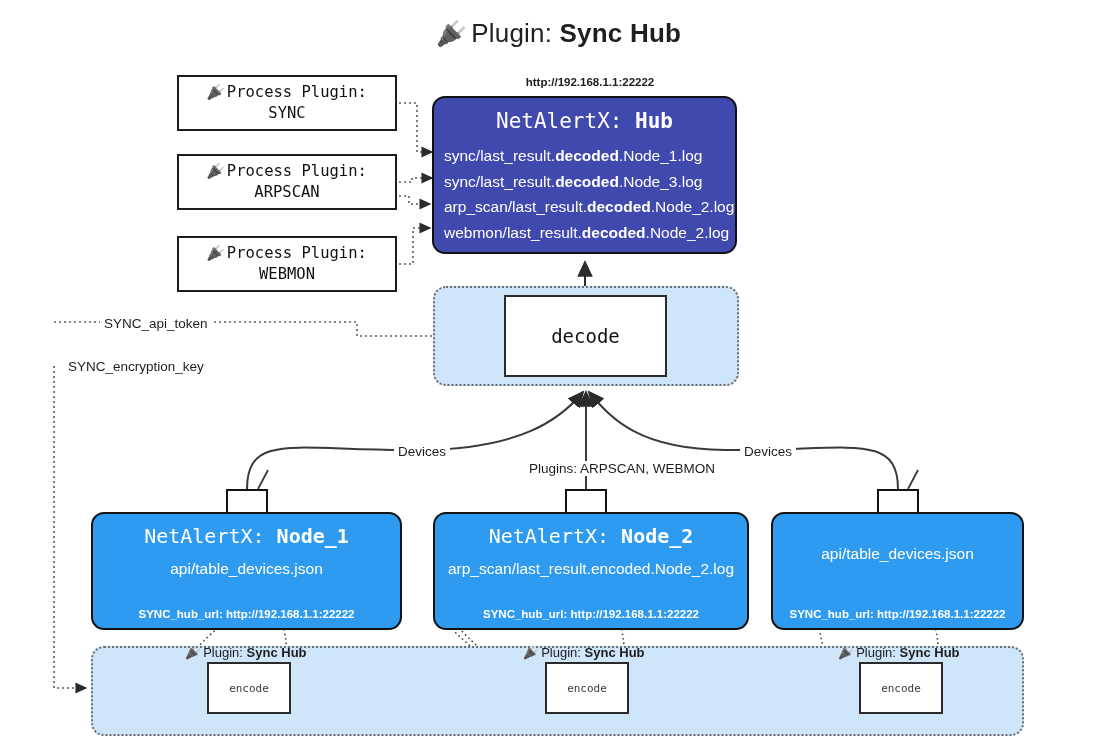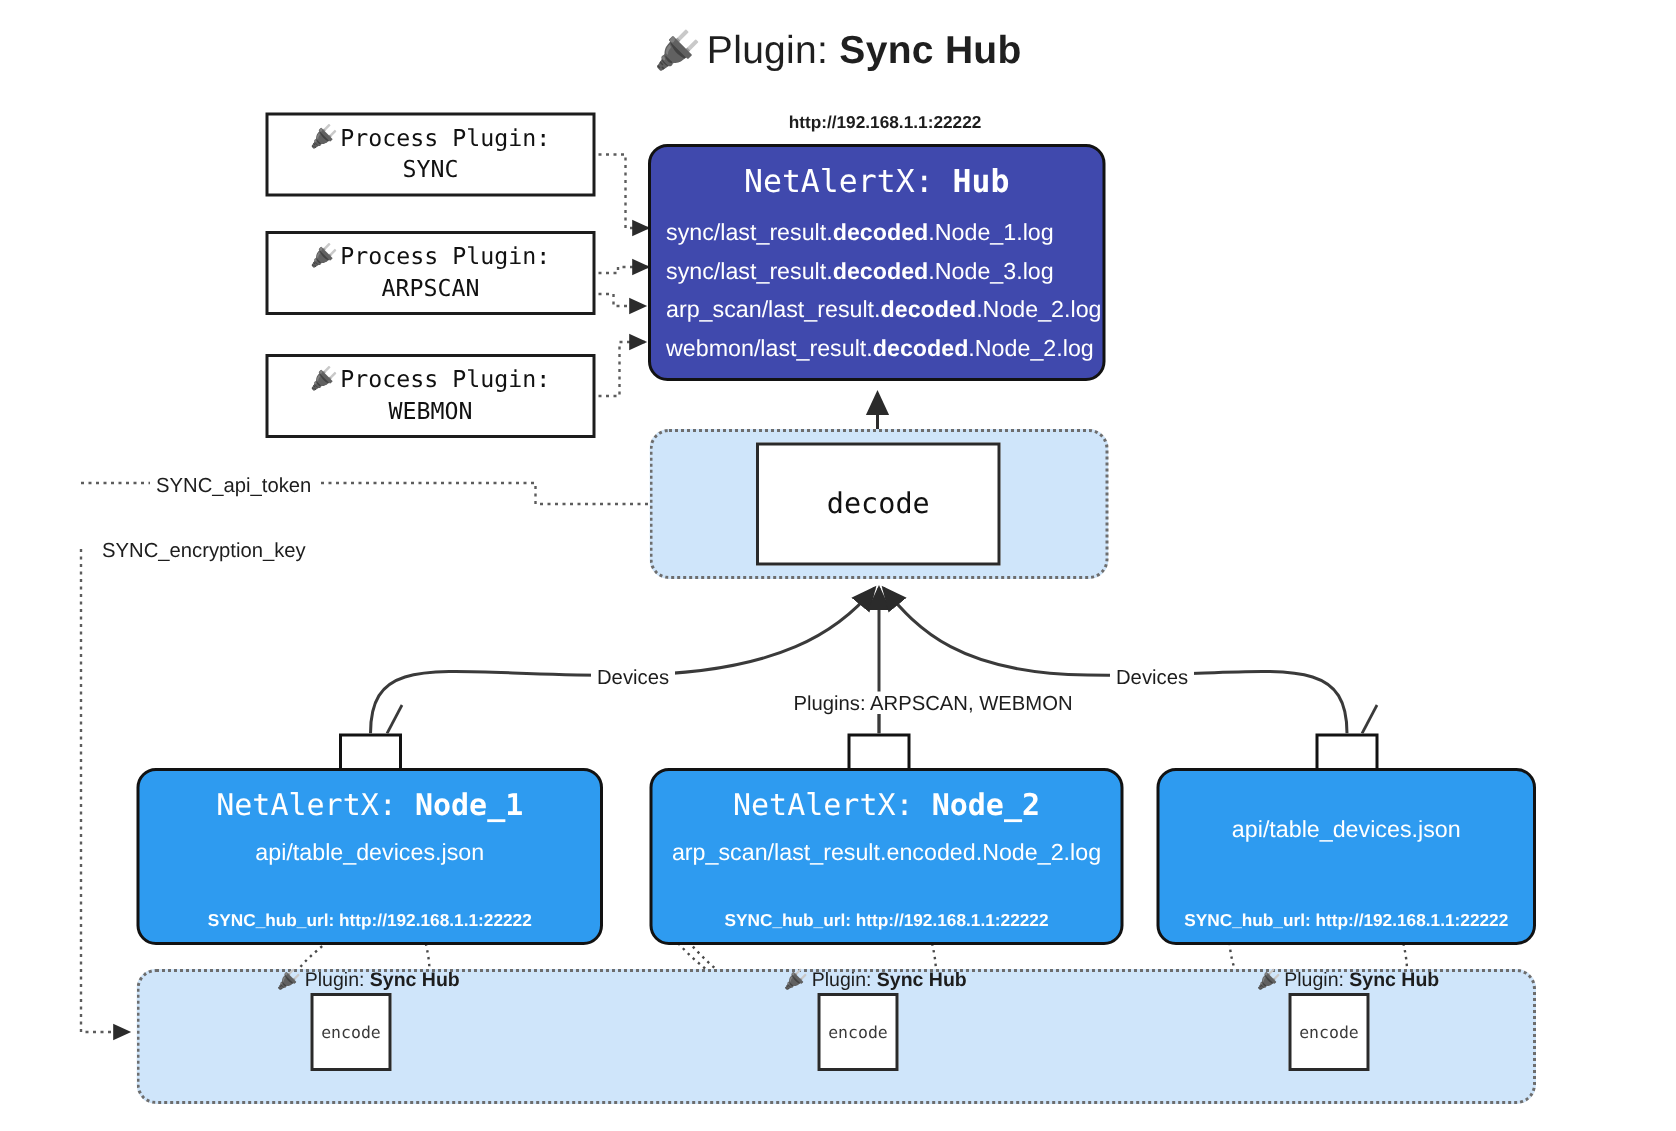--- a/index.html
+++ b/index.html
@@ -85,21 +85,21 @@
 
   
   #encode-band{position:absolute;left:91px;top:646px;width:933px;height:90px;
     background:#cfe5fa;border:2px dotted #6d6d6d;border-radius:13px;box-sizing:border-box;}
   .enc-plug-label{position:absolute;font-size:13px;color:#1d1d1d;white-space:nowrap;}
   .enc-plug-label .plug{display:inline-block;transform:scaleX(-1);margin-right:2px;}
   .enc-plug-label b{font-weight:bold;}
   #encl1{left:185px;top:645px;}
   #encl2{left:523px;top:645px;}
   #encl3{left:838px;top:645px;}
-  .enc-box{position:absolute;width:54px;height:52px;background:#fff;
+  .enc-box{position:absolute;width:84px;height:52px;background:#fff;
     border:2px solid #2a2a2a;box-sizing:border-box;
     display:flex;align-items:center;justify-content:center;
     font-family:"DejaVu Sans Mono","Liberation Mono",monospace;font-size:11px;color:#3a3a3a;}
   #enc1{left:207px;top:662px;}
   #enc2{left:545px;top:662px;}
   #enc3{left:859px;top:662px;}
 </style>
 </head>
 <body>
 

